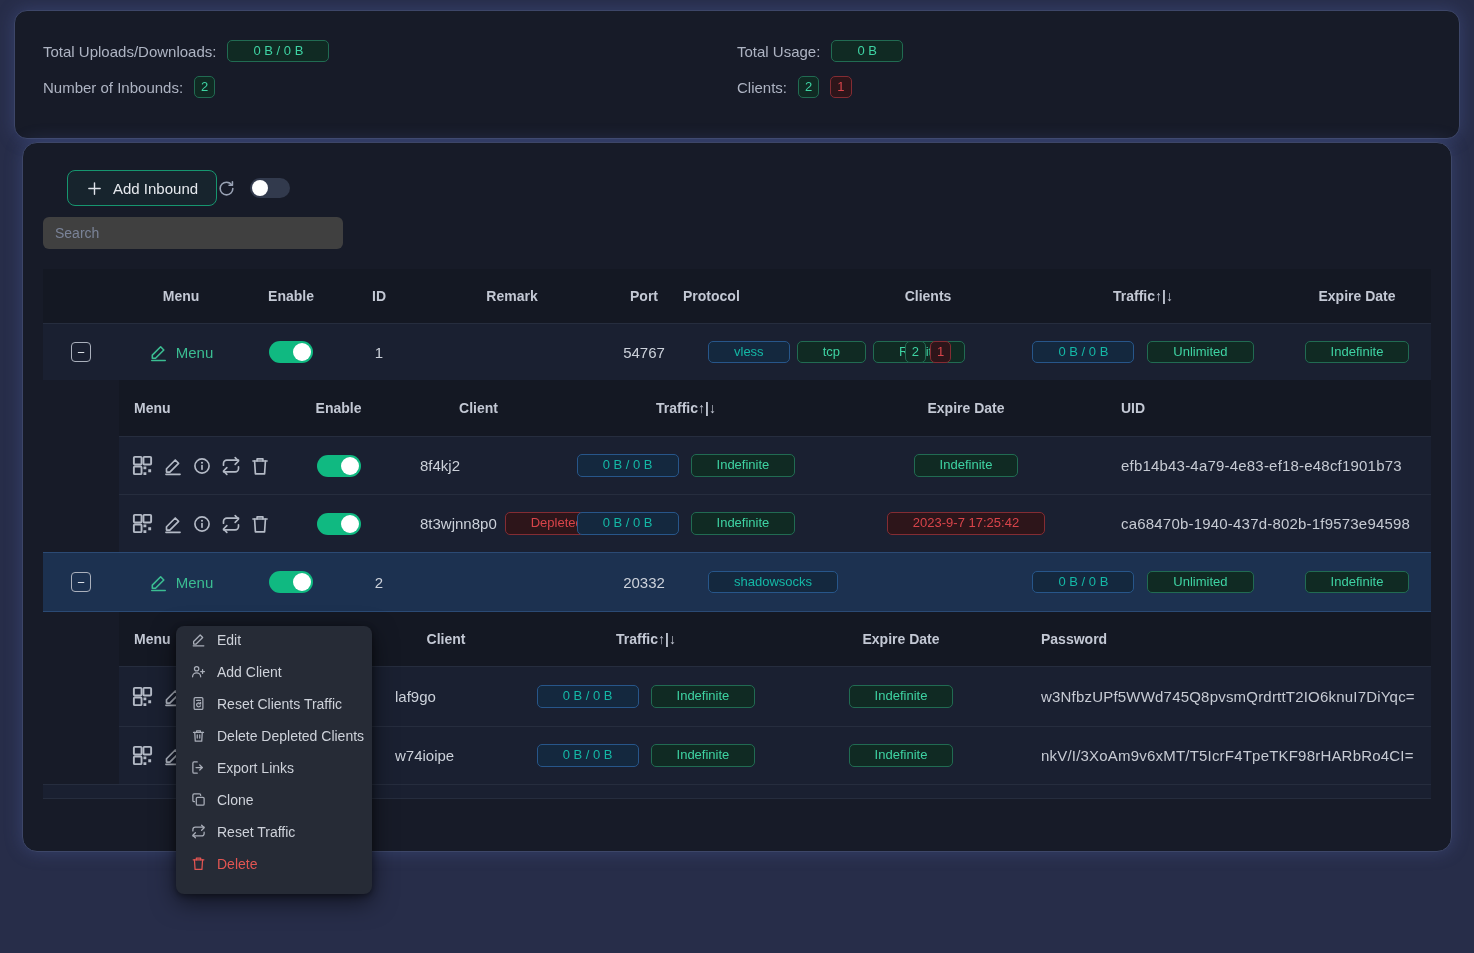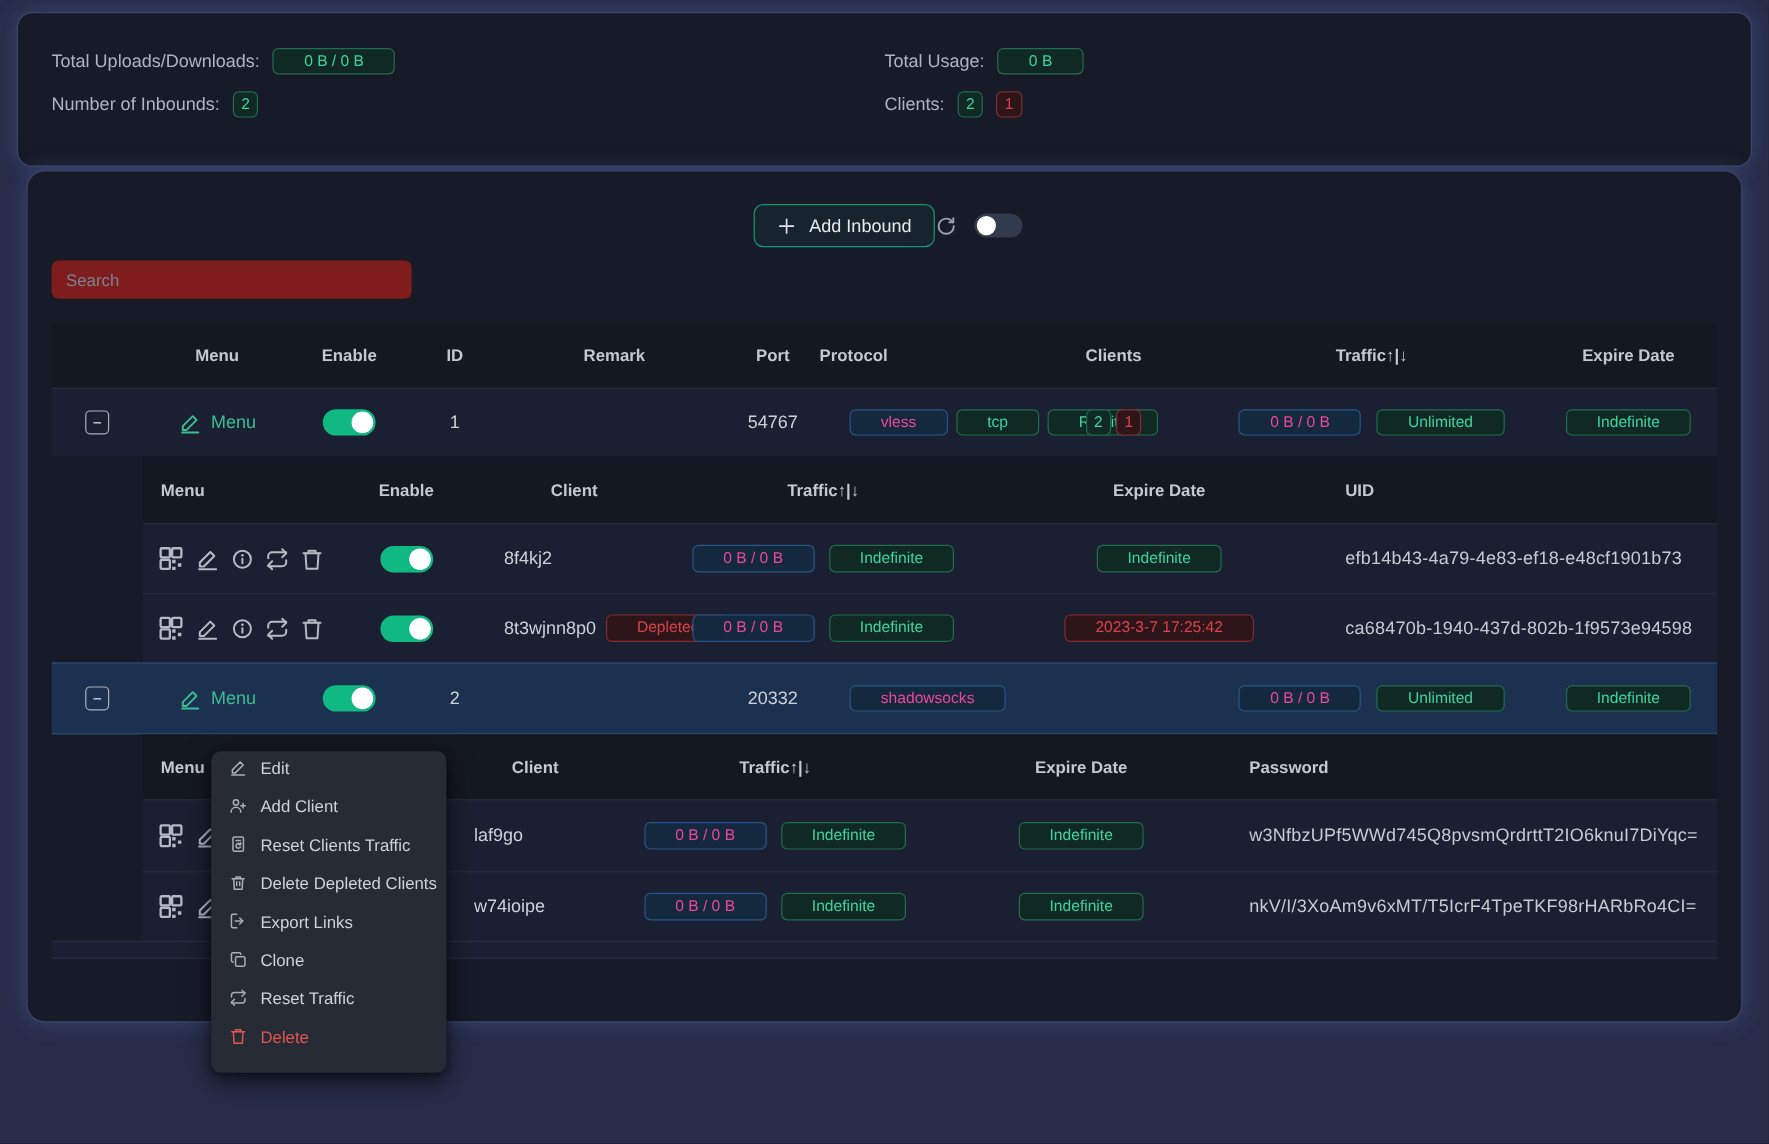--- a/index.html
+++ b/index.html
@@ -29,26 +29,26 @@
   .stat-row { display:flex; align-items:center; height:32px; }
   .stat-group { display:flex; align-items:center; gap:11px; width:50%; }
   .stat-label { font-size:15px; color:#aeb4c3; }
 
   
   .tag {
     display:inline-block; padding:3px 25px; border-radius:5px;
     font-size:13px; line-height:1.15; border:1px solid; white-space:nowrap;
   }
   .tag.green { color:#3ed3a3; border-color:#216b52; background:#102a23; }
-  .tag.blue  { color:#ec4899; border-color:#27568a; background:#14283e; }
+  .tag.blue  { color:#14b8a6; border-color:#27568a; background:#14283e; }
   .tag.red   { color:#d8444a; border-color:#842c33; background:#2d151a; }
   .tag.sm    { padding:3px 6px; }
 
   
-  .toolbar { display:flex; justify-content:center; align-items:center; padding:27px 20px 0;margin-left:24px; }
+  .toolbar { display:flex; justify-content:flex-start; align-items:center; padding:27px 20px 0;margin-left:24px; }
   .toolbar-left { display:flex; gap:8px; }
   .btn {
     display:flex; align-items:center; gap:10px; height:36px; padding:0 18px;
     border-radius:8px; border:1px solid #16966f; background:rgba(22,150,111,.08);
     color:#e6e9ee; font-size:15px; cursor:pointer; font-family:inherit;
   }
   .btn svg { width:17px; height:17px; stroke:#dfe3ea; }
   .toolbar-right { display:flex; align-items:center; gap:14px; padding-right:18px; }
   .icon-btn { background:none; border:none; cursor:pointer; color:#99a2b4; display:flex; }
   .icon-btn svg { width:19px; height:19px; }
@@ -63,21 +63,21 @@
     border-radius:50%; background:#fff;
   }
   .switch.on { background:#10b981; }
   .switch.on .knob { left:auto; right:2px; }
   .switch.small { width:40px; height:20px; }
   .switch.small .knob { width:16px; height:16px; }
 
   
   .search-wrap { padding:11px 20px 0; }
   .search-input {
-    width:300px; height:32px; background:#7f1d1d; border:none; border-radius:6px;
+    width:300px; height:32px; background:#404040; border:none; border-radius:6px;
     color:#cfd4df; font-size:14px; padding:0 12px; outline:none; font-family:inherit;
   }
   .search-input::placeholder { color:#7a8398; }
 
   
   .table { margin:20px 20px 0; position:relative; }
   .grid-main { display:grid; grid-template-columns:76px 124px 96px 80px 186px 78px 170px 150px 280px 1fr; align-items:center; }
   .grid-n1   { display:grid; grid-template-columns:162px 115px 165px 250px 310px 1fr; align-items:center; }
   .grid-n2   { display:grid; grid-template-columns:162px 90px 150px 250px 260px 1fr; align-items:center; }
 
@@ -353,21 +353,21 @@
             </div>
           <div class="cell left pl24" style="gap:8px;">
             <span class="plain-text">8t3wjnn8p0</span>
             <span class="tag red">Depleted</span>
           </div>
           <div class="cell" style="gap:12px;">
             <span class="tag blue">0 B / 0 B</span>
             <span class="tag green">Indefinite</span>
           </div>
           <div class="cell">
-              <span class="tag red">2023-3-7 17:25:42</span>
+              <span class="tag red">2023-9-7 17:25:42</span>
             </div>
           <div class="cell left">
               <span class="mono-text">ca68470b-1940-437d-802b-1f9573e94598</span>
             </div>
         </div>
       </div>
 
       <div class="row row-main grid-main selected" style="height:60px;">
         <div class="cell">
             <button class="expand-box">

